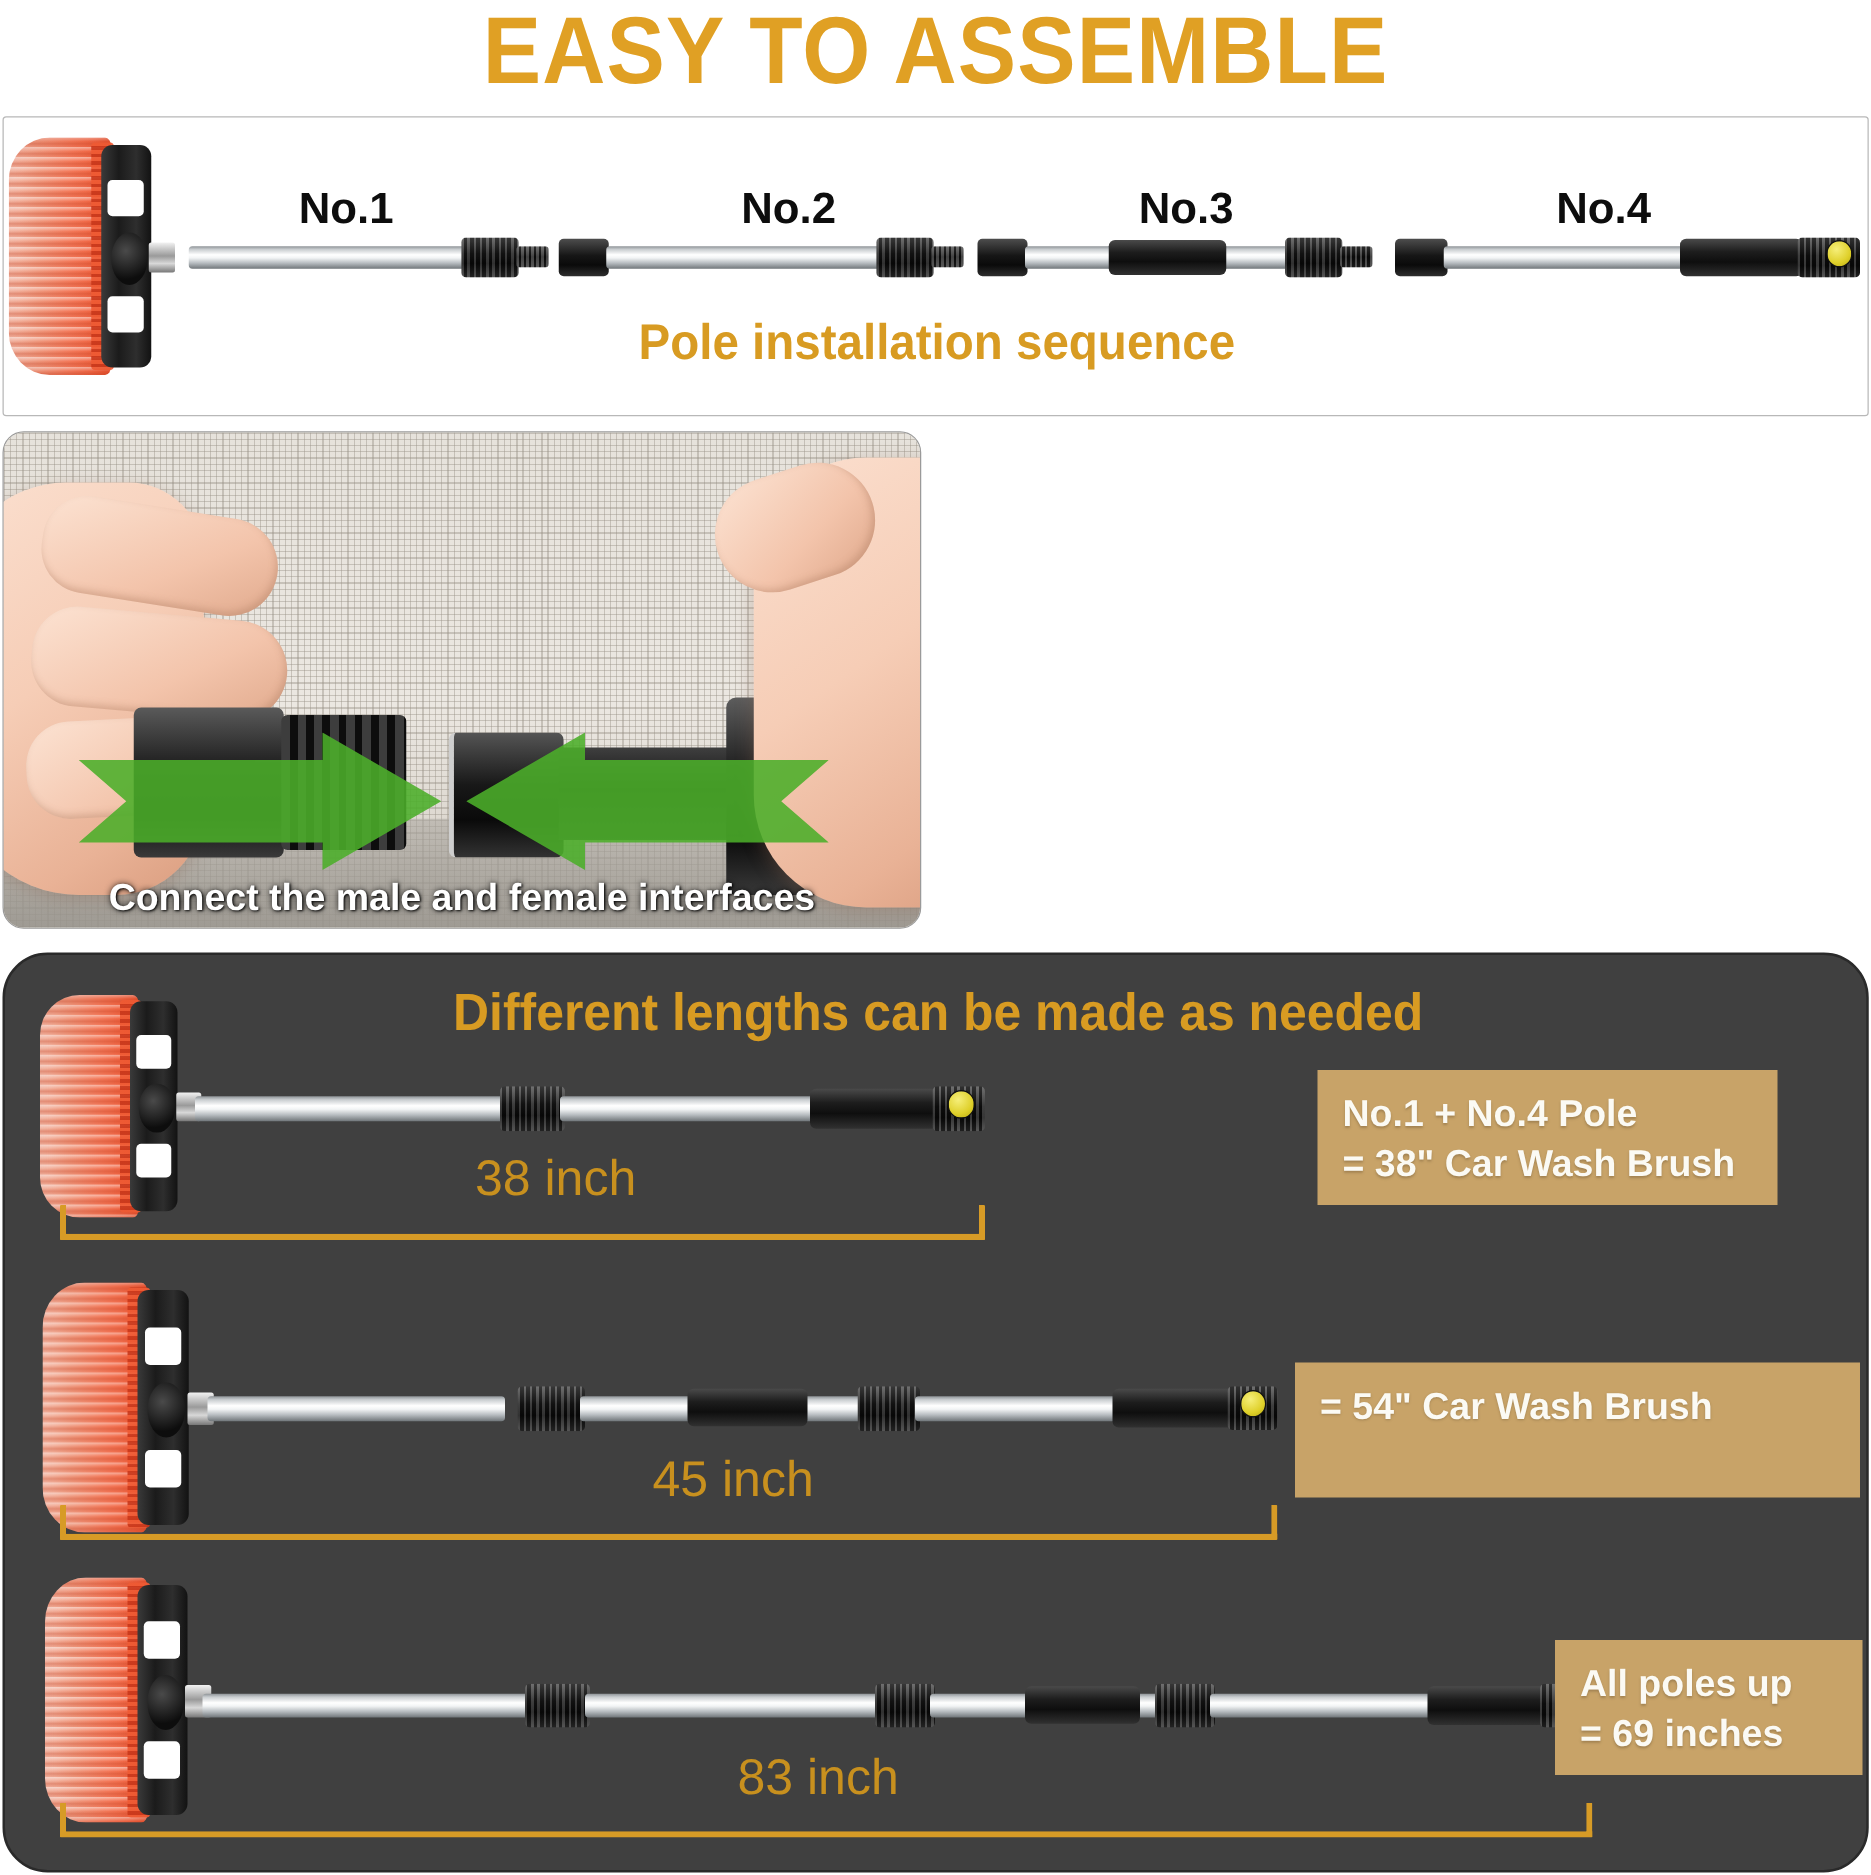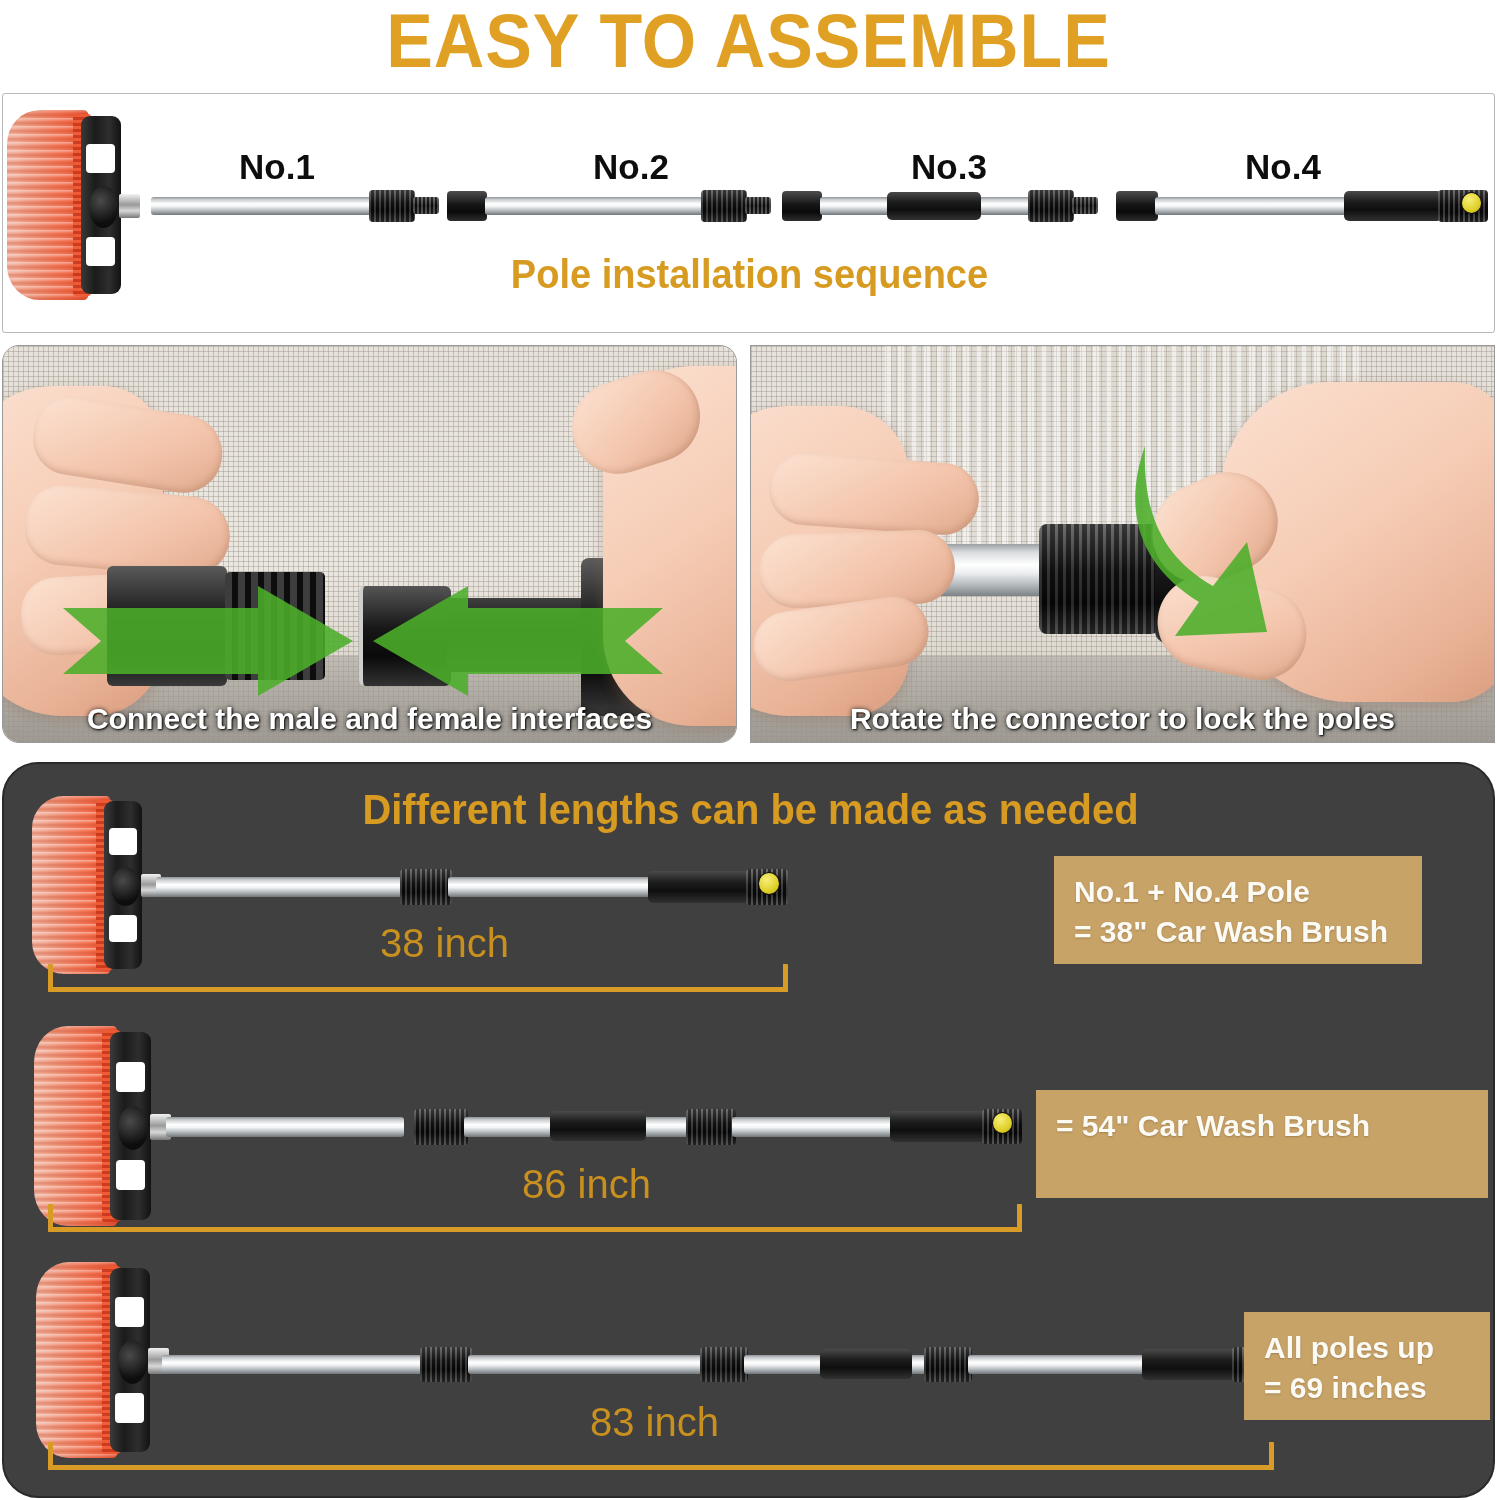--- a/index.html
+++ b/index.html
@@ -301,51 +301,20 @@
     <svg class="arrow-r" style="left:60px; top:240px;" width="290" height="110" viewBox="0 0 290 110">
       <path d="M0,22 L195,22 L195,0 L290,55 L195,110 L195,88 L0,88 L38,55 Z" fill="#4CAF2A"></path>
     </svg>
     <svg class="arrow-l" style="left:370px; top:240px;" width="290" height="110" viewBox="0 0 290 110">
       <path d="M290,22 L95,22 L95,0 L0,55 L95,110 L95,88 L290,88 L252,55 Z" fill="#4CAF2A"></path>
     </svg>
 
     <div class="photo-caption">Connect the male and female interfaces</div>
   </div>
 
-  <div class="photo" style="left:750px; top:345px; width:745px; height:398px;">
-    <div class="mesh vert"></div>
-    <div class="floor"></div>
-
-    <div style="position:absolute; left:0; top:198px; width:745px; height:52px;
-                background: linear-gradient(to bottom,#9aa0a4 0%,#d9dde0 16%,#ffffff 40%,#eceef0 56%,#b6bbbe 78%,#7c8286 100%);
-                border-radius:4px;"></div>
-
-    <div style="position:absolute; left:288px; top:178px; width:120px; height:110px;
-                background: repeating-linear-gradient(to right, rgba(255,255,255,.12) 0 3px, rgba(0,0,0,.4) 3px 8px),
-                            linear-gradient(to bottom,#5c5c5c,#1a1a1a 42%,#090909 72%,#3a3a3a);
-                border-radius:8px;"></div>
-    <div style="position:absolute; left:404px; top:165px; width:108px; height:132px;
-                background: linear-gradient(to bottom,#606060,#1d1d1d 40%,#0a0a0a 70%,#3b3b3b);
-                border-radius:12px;"></div>
-
-    <div class="hand" style="left:-52px; top:60px; width:210px; height:310px; border-radius: 90px 70px 60px 90px;"></div>
-    <div class="finger" style="left:18px; top:112px; width:210px; height:72px; border-radius:40px; transform: rotate(4deg);"></div>
-    <div class="finger" style="left:8px; top:186px; width:196px; height:74px; border-radius:40px; transform: rotate(-2deg);"></div>
-    <div class="finger" style="left:2px; top:258px; width:176px; height:70px; border-radius:40px; transform: rotate(-8deg);"></div>
-
-    <div class="hand" style="left:470px; top:36px; width:290px; height:320px; border-radius: 110px 60px 60px 130px;"></div>
-    <div class="finger" style="left:400px; top:132px; width:128px; height:100px; border-radius:55px; transform: rotate(-24deg);"></div>
-    <div class="finger" style="left:406px; top:236px; width:150px; height:92px; border-radius:48px; transform: rotate(12deg);"></div>
-
-    <svg class="arrow-r" style="left:366px; top:90px;" width="240" height="240" viewBox="0 0 240 240">
-      <path d="M28,10 C26,70 40,118 96,150 L130,106 L150,196 L58,200 L82,166 C20,128 6,72 28,10 Z" fill="#4CAF2A"></path>
-    </svg>
-
-    <div class="photo-caption">Rotate the connector to lock the poles</div>
-  </div>
 
   <div class="panel-len">
 
     <div class="len-title">Different lengths can be made as needed</div>
 
     <div>
       <div class="brush" style="left:28px; top:32px; width:128px; height:178px;">
         <div class="bristles"></div>
         <div class="body"></div>
         <div class="hub"></div>
@@ -380,21 +349,21 @@
       <div class="tube" style="left:162px; top:353px; width:238px; height:20px;"></div>
       <div class="knob" style="left:410px; top:345px; width:54px; height:36px;"></div>
       <div class="tube" style="left:460px; top:353px; width:238px; height:20px;"></div>
       <div class="foam" style="left:546px; top:347px; width:96px; height:30px;"></div>
       <div class="knob" style="left:682px; top:345px; width:50px; height:36px;"></div>
       <div class="tube" style="left:728px; top:353px; width:164px; height:20px;"></div>
       <div class="foam" style="left:886px; top:347px; width:98px; height:31px;"></div>
       <div class="endcap" style="left:978px; top:345px; width:40px; height:35px;"></div>
       <div class="ybtn" style="left:988px; top:348px; width:21px; height:22px;"></div>
 
-      <div class="len-value" style="left:518px; top:398px;">86 inch</div>
+      <div class="len-value" style="left:518px; top:398px;">45 inch</div>
 
       <div class="bracket" style="left:44px; top:440px; width:974px; height:28px;"></div>
 
       <div class="tag" style="left:1032px; top:326px; width:452px; height:108px;">
         <div>= 54" Car Wash Brush</div>
       </div>
     </div>
 
     <div>
       <div class="brush" style="left:32px; top:498px; width:132px; height:196px;">

